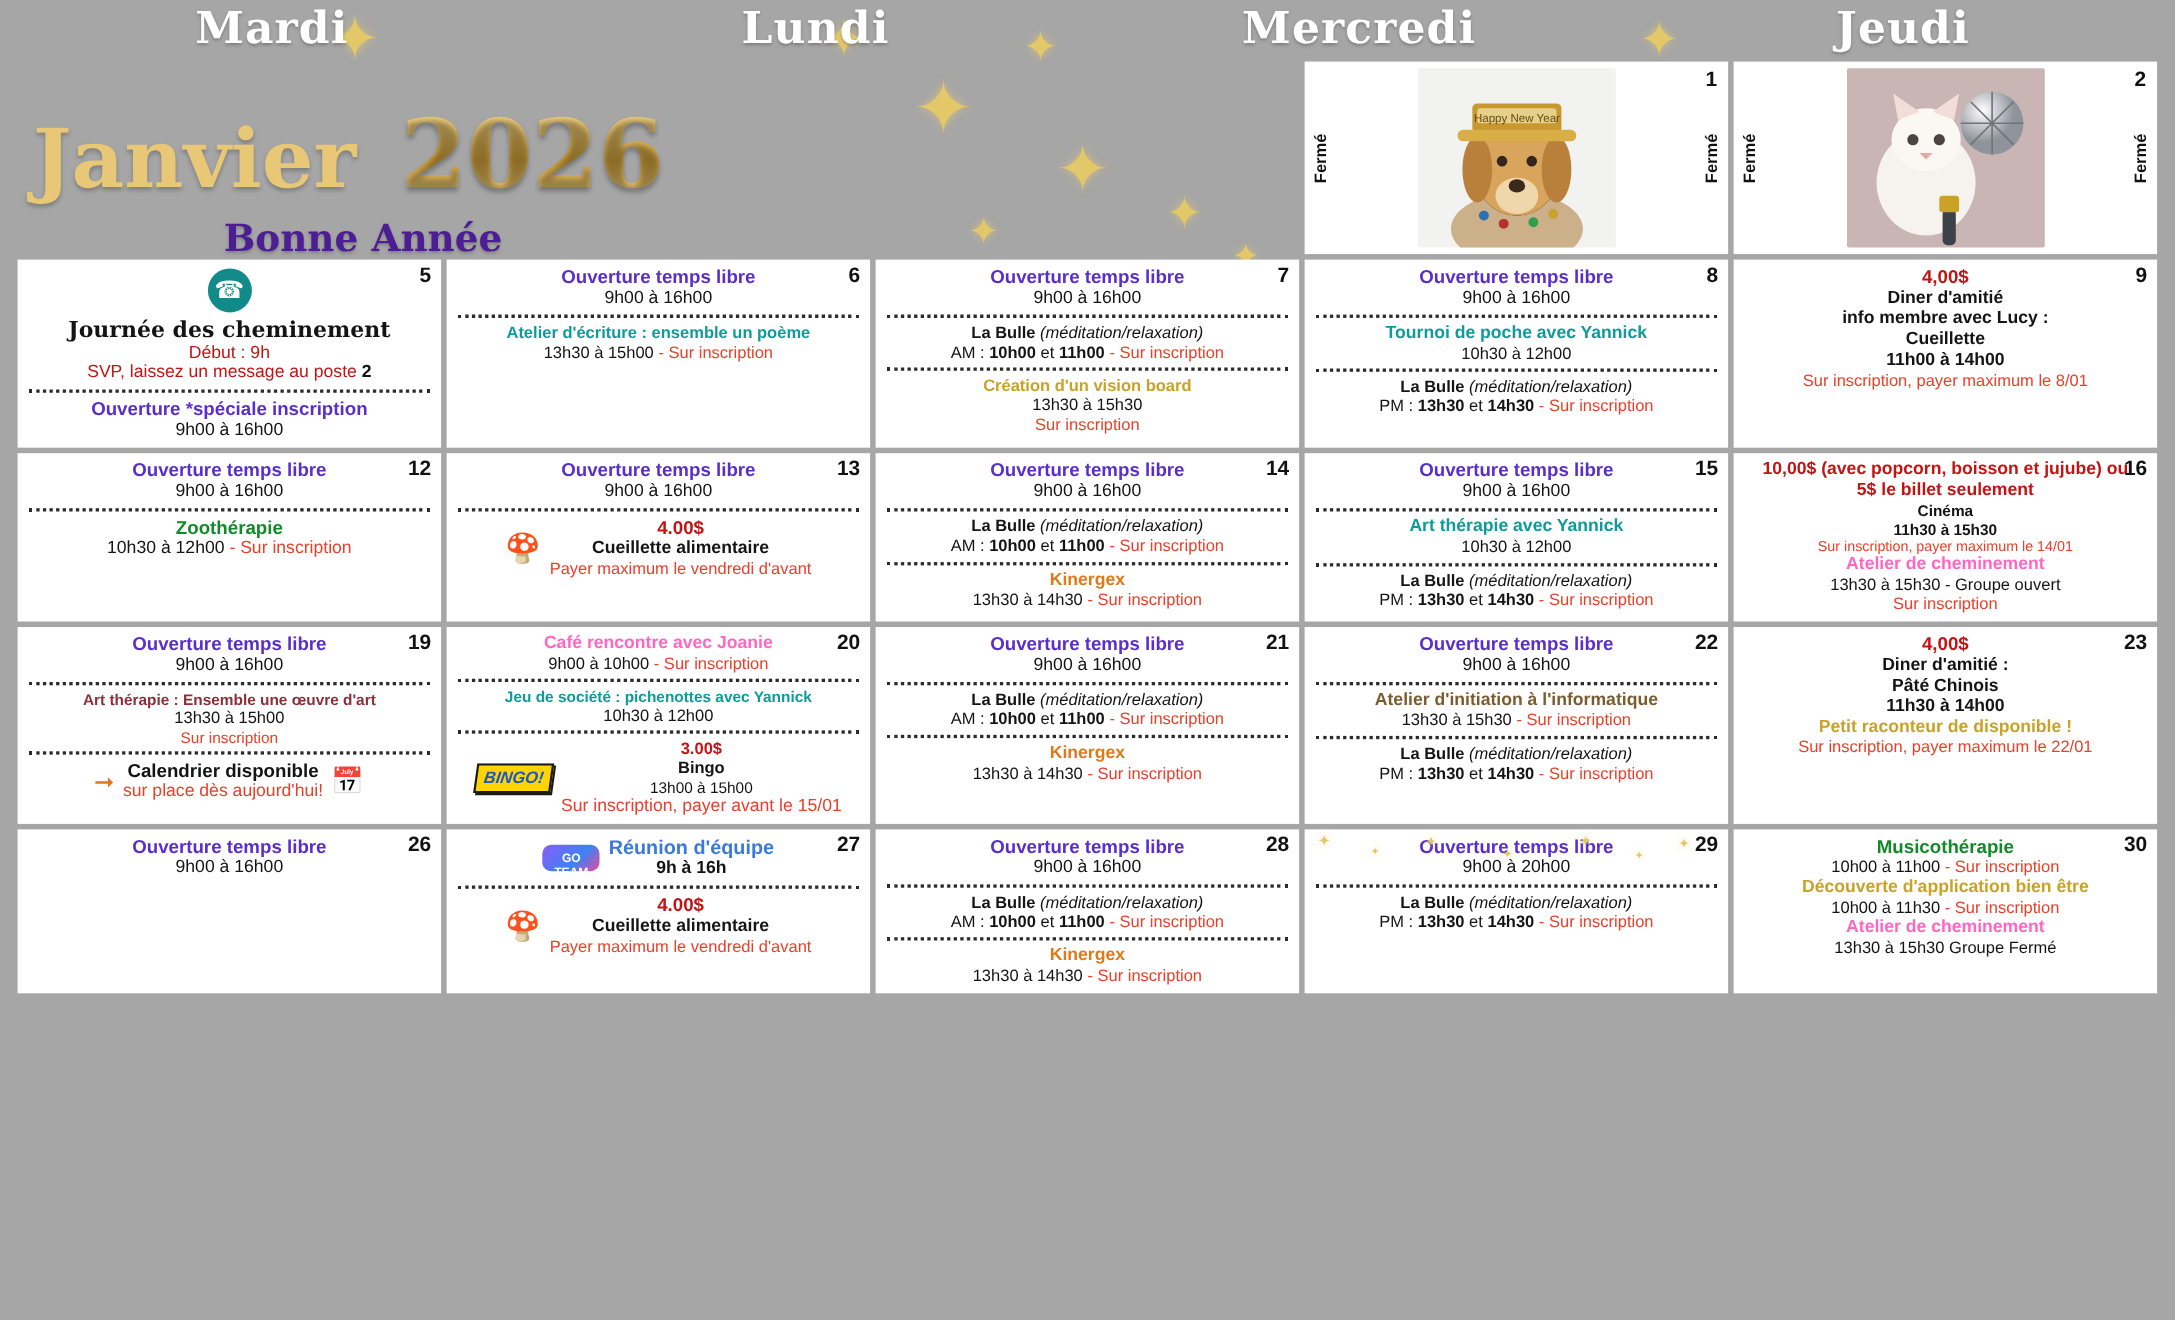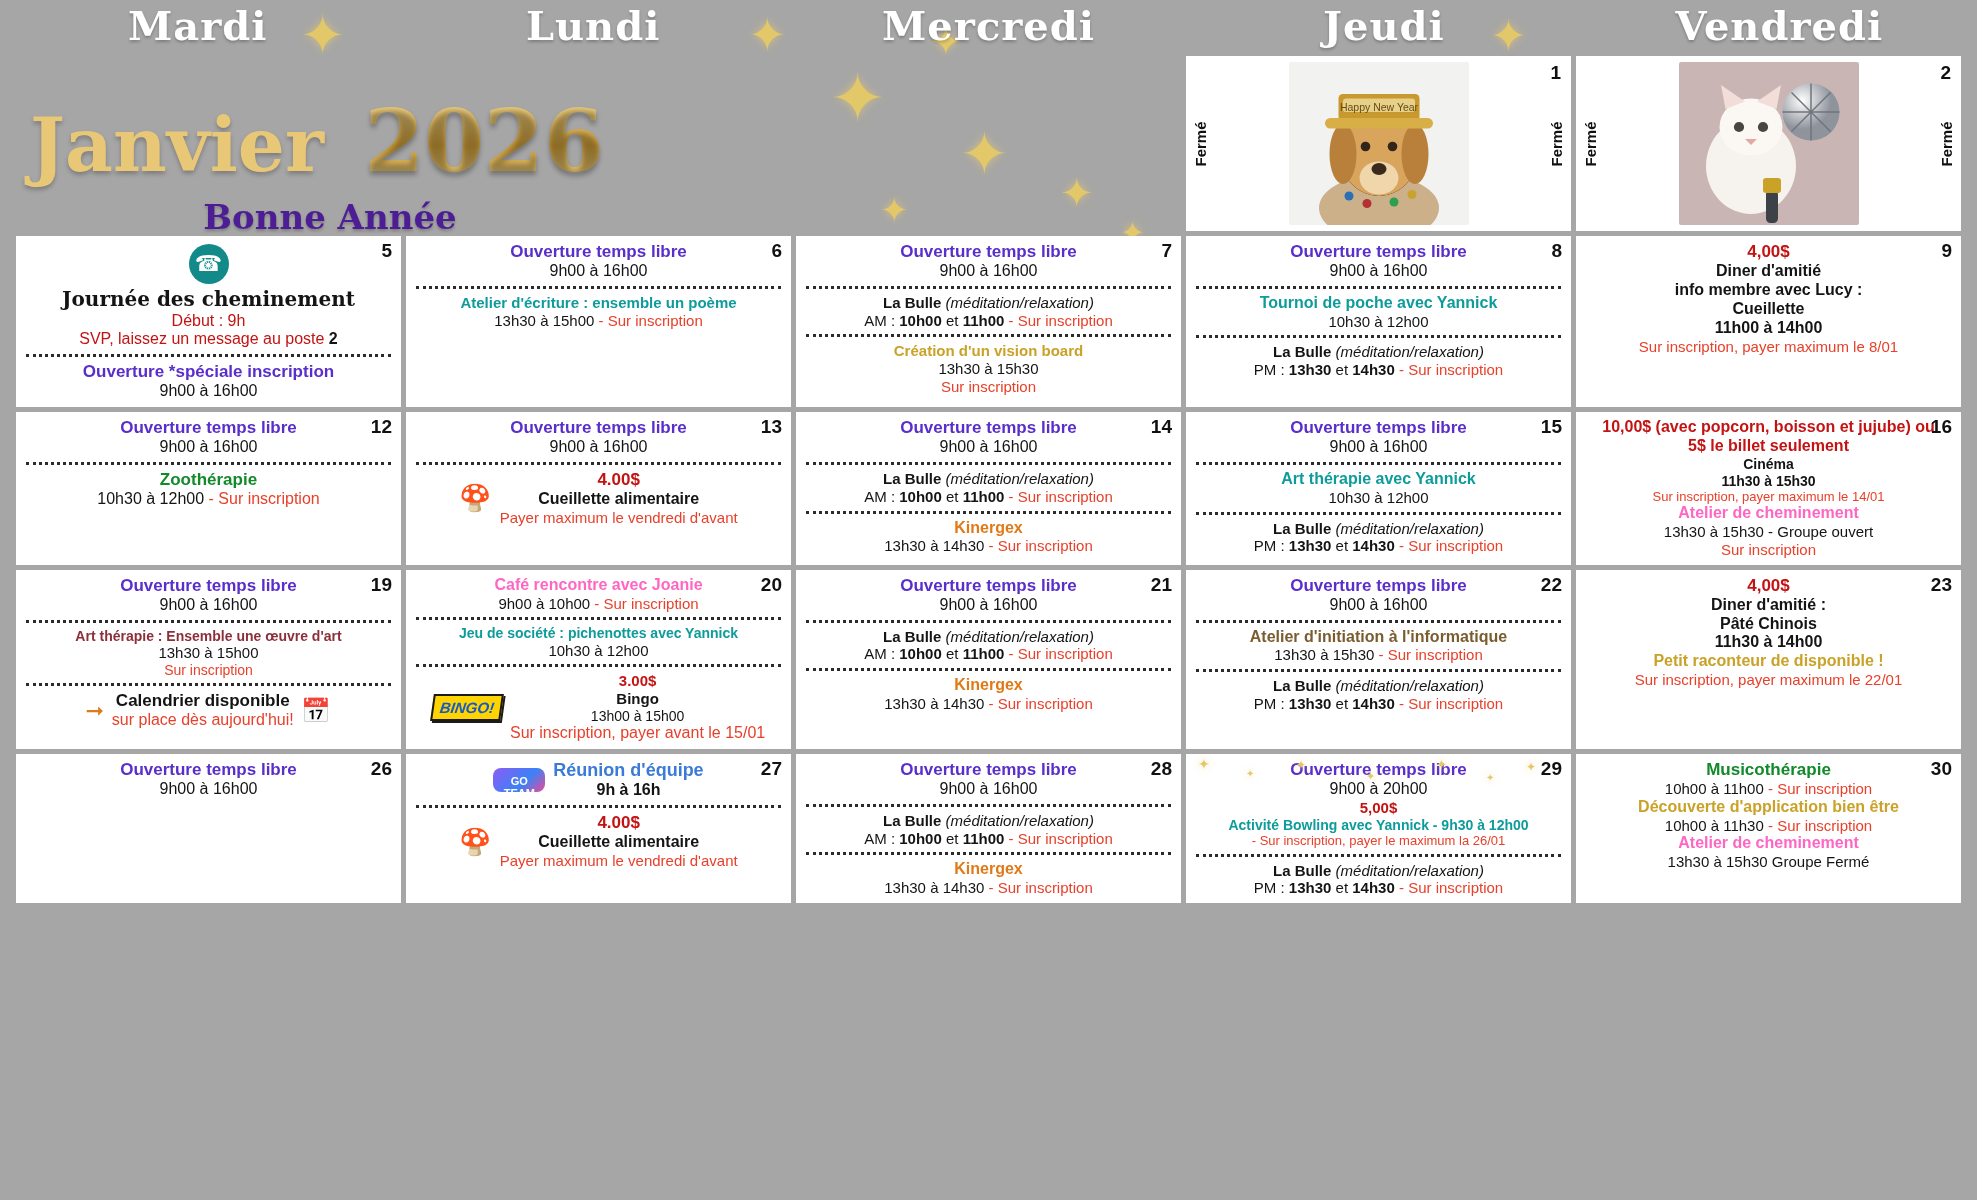--- a/index.html
+++ b/index.html
@@ -162,21 +162,20 @@
   <div class="sparkle" style="left:1120px;top:215px;font-size:30px;">✦</div>
   <div class="sparkle" style="left:1490px;top:10px;font-size:44px;">✦</div>
   <div class="sparkle" style="left:880px;top:190px;font-size:34px;">✦</div>
   <div class="sparkle" style="left:1010px;top:240px;font-size:26px;">✦</div>
 
   <div class="dayheads">
     <div class="dayhead">Mardi</div>
     <div class="dayhead">Lundi</div>
     <div class="dayhead">Mercredi</div>
     <div class="dayhead">Jeudi</div>
-    <div class="dayhead">Vendredi</div>
   </div>
 
   <div class="title-block">
     <span class="title-janvier">Janvier</span>
     <span class="title-2026">2026</span>
     <div class="title-bonne">Bonne Année</div>
   </div>
 
   <div class="grid" id="grid">
       <div class="cell empty"></div>
@@ -535,25 +534,20 @@
         <span class="sparkle" style="left:110px;top:4px;font-size:12px;">✦</span>
         <span class="sparkle" style="left:180px;top:16px;font-size:11px;">✦</span>
         <span class="sparkle" style="left:250px;top:3px;font-size:13px;">✦</span>
         <span class="sparkle" style="left:300px;top:18px;font-size:10px;">✦</span>
         <span class="sparkle" style="left:340px;top:6px;font-size:12px;">✦</span>
       </div>
         <div class="ev">
           <span class="t purple b f17" style="">Ouverture temps libre</span>
           <span class="t black f16" style="">9h00 à 20h00</span>
         </div>
-        <div class="ev">
-          <span class="t darkred b f15" style="">5,00$</span>
-          <span class="t teal b f14" style="">Activité Bowling avec Yannick - 9h30 à 12h00</span>
-          <span class="t red f13" style=""><span style="color:#e8402a">- Sur inscription, payer le maximum la 26/01</span></span>
-        </div>
         <div class="dots"></div>
         <div class="ev">
           <span class="t black b f15" style="">La Bulle <span style="font-weight:normal;font-style:italic">(méditation/relaxation)</span></span>
           <span class="t black f15" style="">PM : <b>13h30</b> et <b>14h30</b> <span style="color:#e8402a">- Sur inscription</span></span>
         </div>
       </div>
       <div class="cell">
         <span class="daynum">30</span>
         <div class="ev">
           <span class="t green b f17" style="">Musicothérapie</span>

